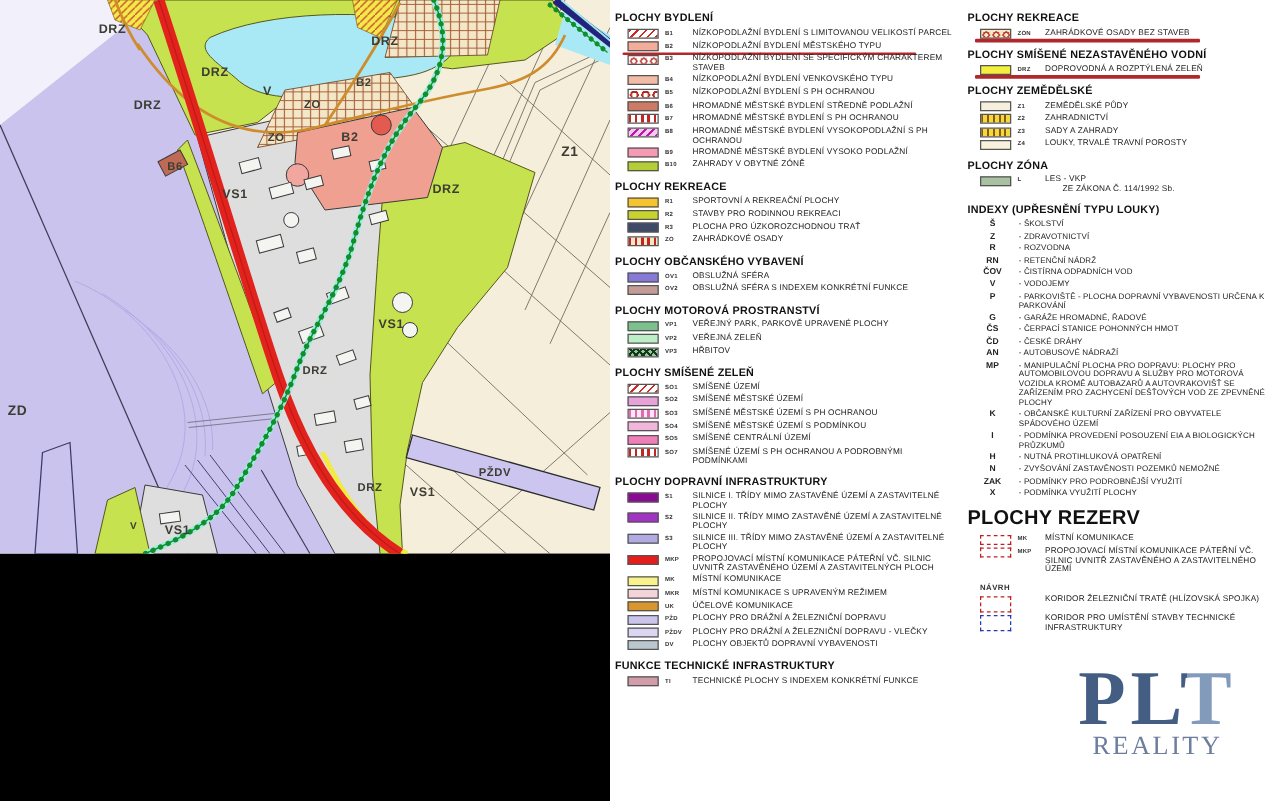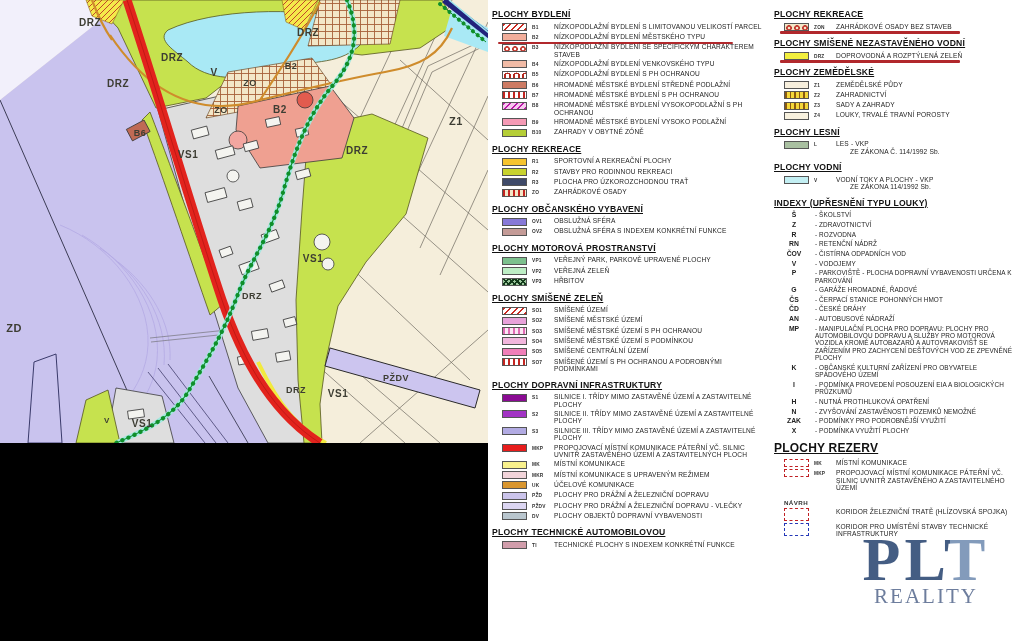--- a/index.html
+++ b/index.html
@@ -7,22 +7,22 @@
          font-family:"Liberation Sans", sans-serif;}
   
   #map-wrap{position:absolute;left:0;top:0;width:488px;height:641px;background:#000;}
   #map-svg{position:absolute;left:0;top:0;}
   #map-svg text{font-family:"Liberation Sans",sans-serif;fill:#3d3d33;font-weight:bold;letter-spacing:.5px;}
   
   .legend-col{position:absolute;top:0;height:641px;background:#fff;box-sizing:border-box;}
   #legend-col1{left:488px;width:280px;padding:3px 4px 0 4px;}
   #legend-col2{left:768px;width:256px;padding:3px 6px 0 6px;}
   .lsec{margin-bottom:7px;}
-  .lhead{font-weight:bold;font-size:8.6px;color:#111;letter-spacing:.2px;margin:6px 0 3.5px 0;text-decoration:underline;}
-  .lhead.big{font-size:12px;}
+  .lhead{font-weight:bold;font-size:8.6px;color:#111;letter-spacing:.2px;margin:6px 0 3.5px 0;}
+  .lhead.big{font-size:16px;}
   .lnote{font-size:6.2px;color:#333;font-weight:bold;margin:0 0 2px 10px;letter-spacing:.4px;}
   .lrow{display:flex;align-items:flex-start;gap:5px;margin:1.8px 0 1.8px 10px;position:relative;}
   .lrow .sw{width:25px;height:8px;border:1px solid #555;flex:none;margin-top:.5px;box-sizing:border-box;}
   .lrow .code{width:17px;flex:none;font-size:4.8px;font-weight:bold;color:#333;margin-top:2px;letter-spacing:.2px;}
   .lrow .ltext{font-size:6.6px;line-height:1.14;color:#222;letter-spacing:.15px;max-width:212px;}
   .lrow .ltext .sub{margin-left:14px;}
   .lrow.underlined::after{content:"";position:absolute;left:-4px;bottom:-2.5px;height:2.2px;
         background:#b1282c;border-radius:1px;width:235px;}
   #legend-col2 .lrow.underlined::after{width:180px;}
   
@@ -399,21 +399,21 @@
           <span class="code">PŽDV</span>
           <div class="ltext">PLOCHY PRO DRÁŽNÍ A ŽELEZNIČNÍ DOPRAVU - VLEČKY</div>
         </div>
         <div class="lrow">
           <span class="sw sw-solid" style="background-color: rgb(185, 198, 206);"></span>
           <span class="code">DV</span>
           <div class="ltext">PLOCHY OBJEKTŮ DOPRAVNÍ VYBAVENOSTI</div>
         </div>
       </div>
       <div class="lsec">
-        <div class="lhead">PLOCHY TECHNICKÉ AUTOMOBILOVOU</div>
+        <div class="lhead">FUNKCE TECHNICKÉ INFRASTRUKTURY</div>
         <div class="lrow">
           <span class="sw sw-solid" style="background-color: rgb(209, 157, 171);"></span>
           <span class="code">TI</span>
           <div class="ltext">TECHNICKÉ PLOCHY S INDEXEM KONKRÉTNÍ FUNKCE</div>
         </div>
       </div>
     </div>
   <div id="legend-col2" class="legend-col col2">
       <div class="lsec">
         <div class="lhead">PLOCHY REKREACE</div>
@@ -448,33 +448,25 @@
           <span class="code">Z3</span>
           <div class="ltext">SADY A ZAHRADY</div>
         </div>
         <div class="lrow">
           <span class="sw sw-solid" style="background-color: rgb(248, 241, 222);"></span>
           <span class="code">Z4</span>
           <div class="ltext">LOUKY, TRVALÉ TRAVNÍ POROSTY</div>
         </div>
       </div>
       <div class="lsec">
-        <div class="lhead">PLOCHY LESNÍ</div>
+        <div class="lhead">PLOCHY ZÓNA</div>
         <div class="lrow">
           <span class="sw sw-solid" style="background-color: rgb(169, 192, 161);"></span>
           <span class="code">L</span>
           <div class="ltext">LES - VKP<div class="sub">ZE ZÁKONA Č. 114/1992 Sb.</div></div>
-        </div>
-      </div>
-      <div class="lsec">
-        <div class="lhead">PLOCHY VODNÍ</div>
-        <div class="lrow">
-          <span class="sw sw-solid" style="background-color: rgb(195, 239, 243);"></span>
-          <span class="code">V</span>
-          <div class="ltext">VODNÍ TOKY A PLOCHY - VKP<div class="sub">ZE ZÁKONA 114/1992 Sb.</div></div>
         </div>
       </div>
       <div class="lsec">
         <div class="lhead">INDEXY (UPŘESNĚNÍ TYPU LOUKY)</div>
         <div class="irow">
           <span class="icode">Š</span>
           <span class="itext">- ŠKOLSTVÍ</span>
         </div>
         <div class="irow">
           <span class="icode">Z</span>

